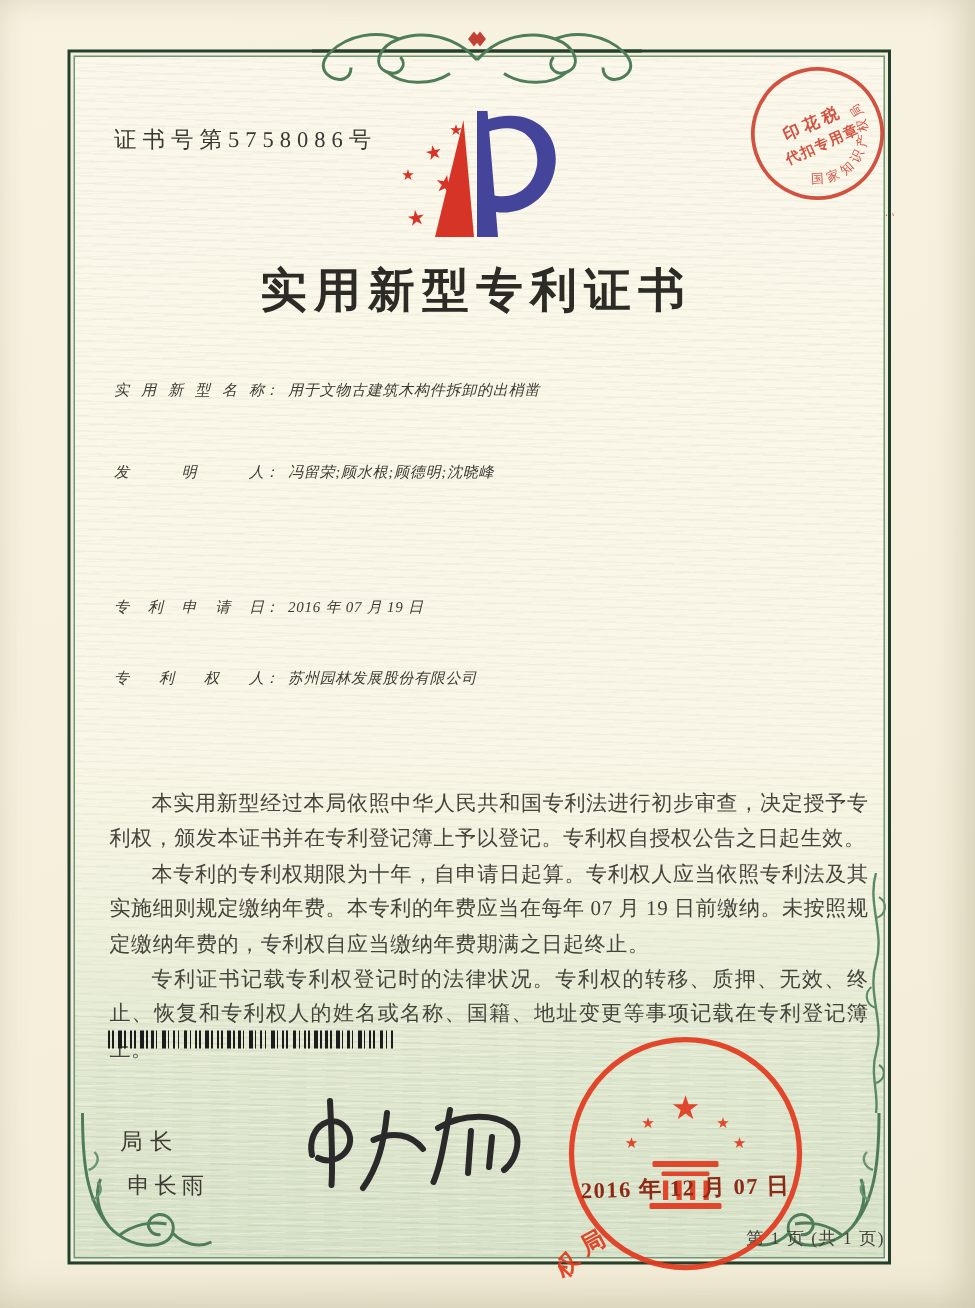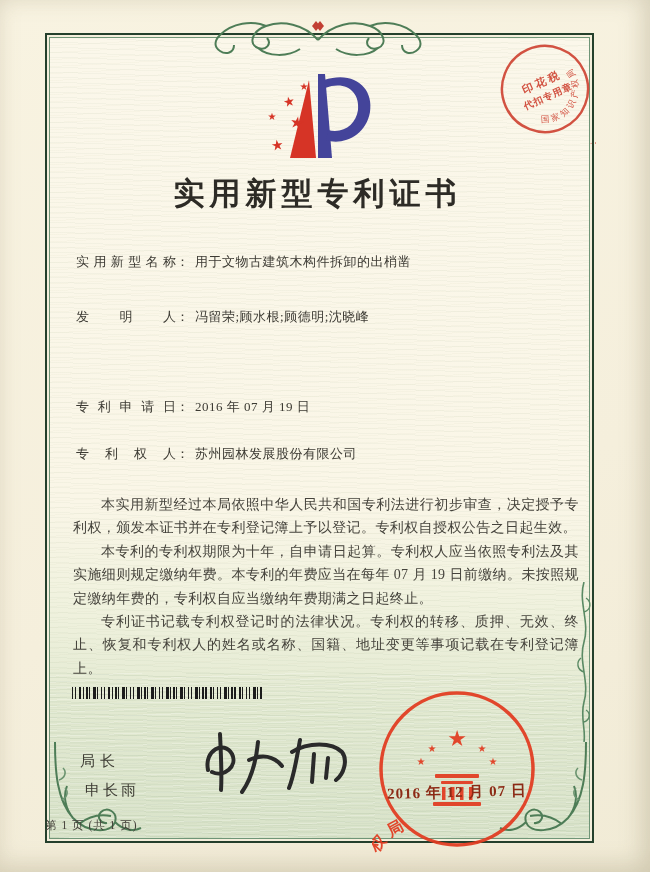--- a/index.html
+++ b/index.html
@@ -33,26 +33,26 @@
       repeating-linear-gradient(-2deg, rgba(255,255,255,.35) 0 1px, transparent 1px 6px);
   }
   .cert-no{
     position:absolute;left:76px;top:84px;font-size:15px;color:#3a3832;letter-spacing:4px;
   }
   .logo{position:absolute;left:252px;top:68px;width:126px;height:104px;}
   .title{
     position:absolute;left:45px;top:173px;width:545px;text-align:center;
     font-size:31px;font-weight:bold;color:#2d2b26;letter-spacing:5px;
   }
-  .field-row{position:absolute;left:76px;font-size:13px;color:#3c3a33;white-space:nowrap;}
+  .field-row{position:absolute;left:76px;font-size:10px;color:#3c3a33;white-space:nowrap;font-style:italic;}
   .flabel{display:inline-block;width:100px;text-align:justify;text-align-last:justify;}
   .fcolon{display:inline-block;margin-right:6px;}
   .fvalue{letter-spacing:.5px;}
   .body-text{
-    position:absolute;left:73px;top:493px;width:506px;
+    position:absolute;left:73px;top:525px;width:506px;
     font-size:14px;line-height:23.4px;letter-spacing:.4px;color:#45433c;text-align:justify;
   }
   .body-text p{margin:0;text-indent:2em;}
   .barcode{
     position:absolute;left:72px;top:687px;width:190px;height:12px;
     background:repeating-linear-gradient(90deg,
       #1c1c1c 0 1.5px, transparent 1.5px 3px,
       #1c1c1c 3px 4px, transparent 4px 7px,
       #1c1c1c 7px 9.5px, transparent 9.5px 11px,
       #1c1c1c 11px 12px, transparent 12px 14.5px);
@@ -60,21 +60,21 @@
   .director-title{position:absolute;left:80px;top:752px;font-size:15px;color:#3d3b33;letter-spacing:5px;}
   .director-name{position:absolute;left:85px;top:781px;font-size:15px;color:#3d3b33;letter-spacing:3px;}
   .signature{position:absolute;left:186px;top:714px;width:172px;height:92px;}
   .seal{position:absolute;left:372px;top:684px;width:170px;height:170px;opacity:.93;z-index:4;}
   .seal-date{
     position:absolute;left:372px;top:783px;width:170px;text-align:center;z-index:5;
     font-size:15px;font-weight:bold;color:#8c2a15;letter-spacing:1px;transform:rotate(-1.5deg);
   }
   .tax-stamp{position:absolute;left:490px;top:34px;width:110px;height:110px;opacity:.92;}
   .footer{
-    position:absolute;left:45px;top:818px;width:545px;text-align:left;
+    position:absolute;left:45px;top:818px;width:545px;text-align:right;
     font-size:11.5px;color:#44403a;letter-spacing:1px;
   }
   .orn-top{position:absolute;left:208px;top:14px;width:220px;height:48px;}
   .orn-bl{position:absolute;left:49px;top:740px;width:96px;height:98px;}
   .orn-br{position:absolute;left:496px;top:740px;width:96px;height:98px;transform:scaleX(-1);}
   .orn-vine{position:absolute;left:576px;top:582px;width:16px;height:160px;}
 </style>
 </head>
 <body>
 
@@ -109,20 +109,21 @@
     <path d="M6,2 C6,32 8,60 24,78 C38,93 62,94 66,82 C69,72 58,66 52,72 C47,77 52,84 58,83
              M24,78 C16,68 14,56 18,46 M30,84 C40,76 52,74 62,76 M66,82 C74,90 84,92 92,88" fill="none" stroke="#4e7d57" stroke-width="2"></path>
     <path d="M10,40 C16,38 18,32 14,28 M12,60 C18,58 20,52 16,48" fill="none" stroke="#6b9470" stroke-width="1.6"></path>
   </svg>
 
   <svg class="orn-vine" viewBox="0 0 16 160">
     <path d="M8,0 C2,20 14,40 8,60 C2,80 14,100 8,120 C4,134 10,148 8,160" fill="none" stroke="#5a8a64" stroke-width="1.6"></path>
     <path d="M8,30 C15,28 16,20 10,16 M8,90 C1,88 0,80 5,76 M8,140 C14,138 15,131 10,128" fill="none" stroke="#5a8a64" stroke-width="1.4"></path>
   </svg>
 
+  <div class="cert-no">证书号第5758086号</div>
 
   <svg class="logo" viewBox="0 0 126 104">
     <path d="M57,12 L64,90 L38,90 Z" fill="#d63426"></path>
     <path d="M66,6 L73,6 L80,90 L66,90 Z" fill="#44449a"></path>
     <path d="M72,12 C102,2 122,20 118,44 C114,68 90,78 74,72 L76,62 C92,66 104,56 106,42 C108,24 94,12 73,20 Z" fill="#44449a"></path>
     <text x="52" y="22" font-size="10" fill="#d63426" text-anchor="middle">★</text>
     <text x="38" y="38" font-size="13" fill="#d63426" text-anchor="middle" transform="rotate(-12 38 38)">★</text>
     <text x="20" y="52" font-size="10" fill="#d63426" text-anchor="middle">★</text>
     <text x="44" y="60" font-size="16" fill="#d63426" text-anchor="middle" transform="rotate(10 44 60)">★</text>
     <text x="26" y="82" font-size="14" fill="#d63426" text-anchor="middle" transform="rotate(-8 26 82)">★</text>

